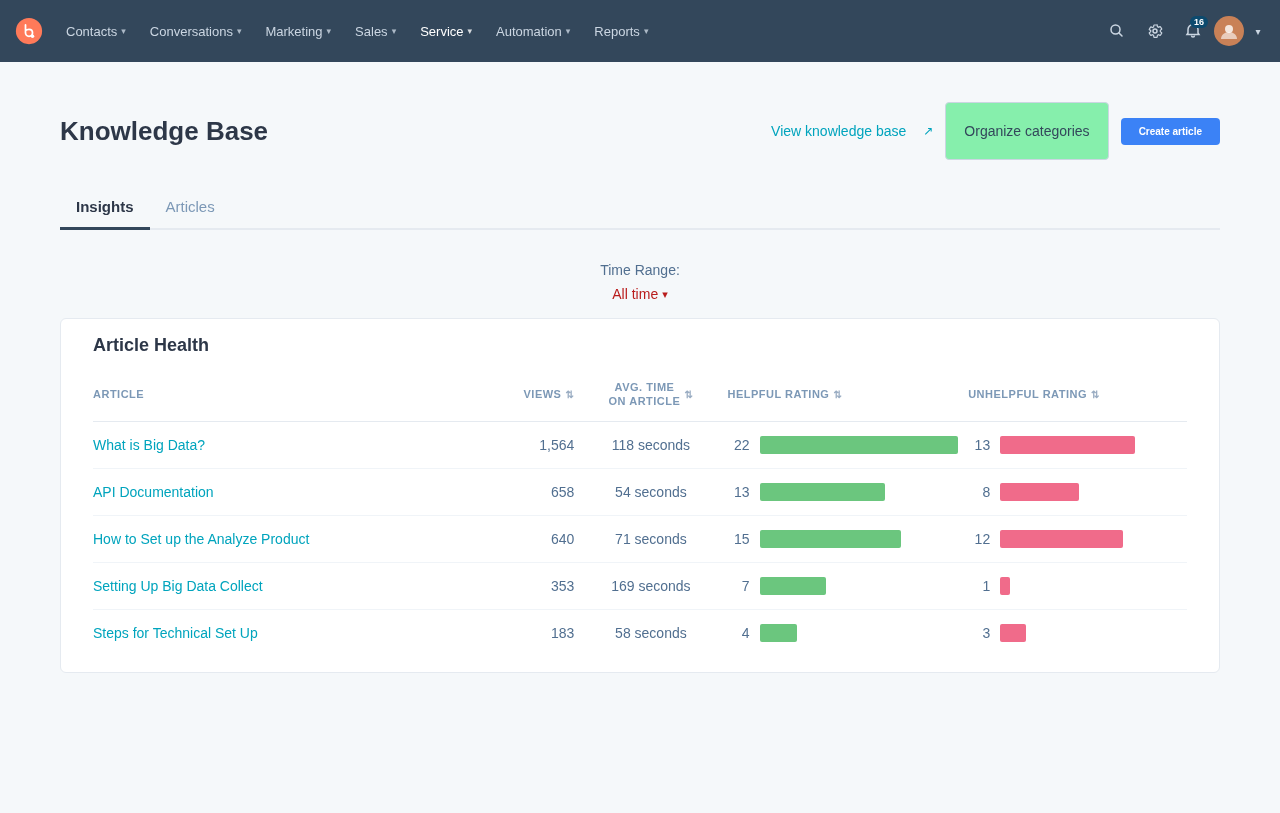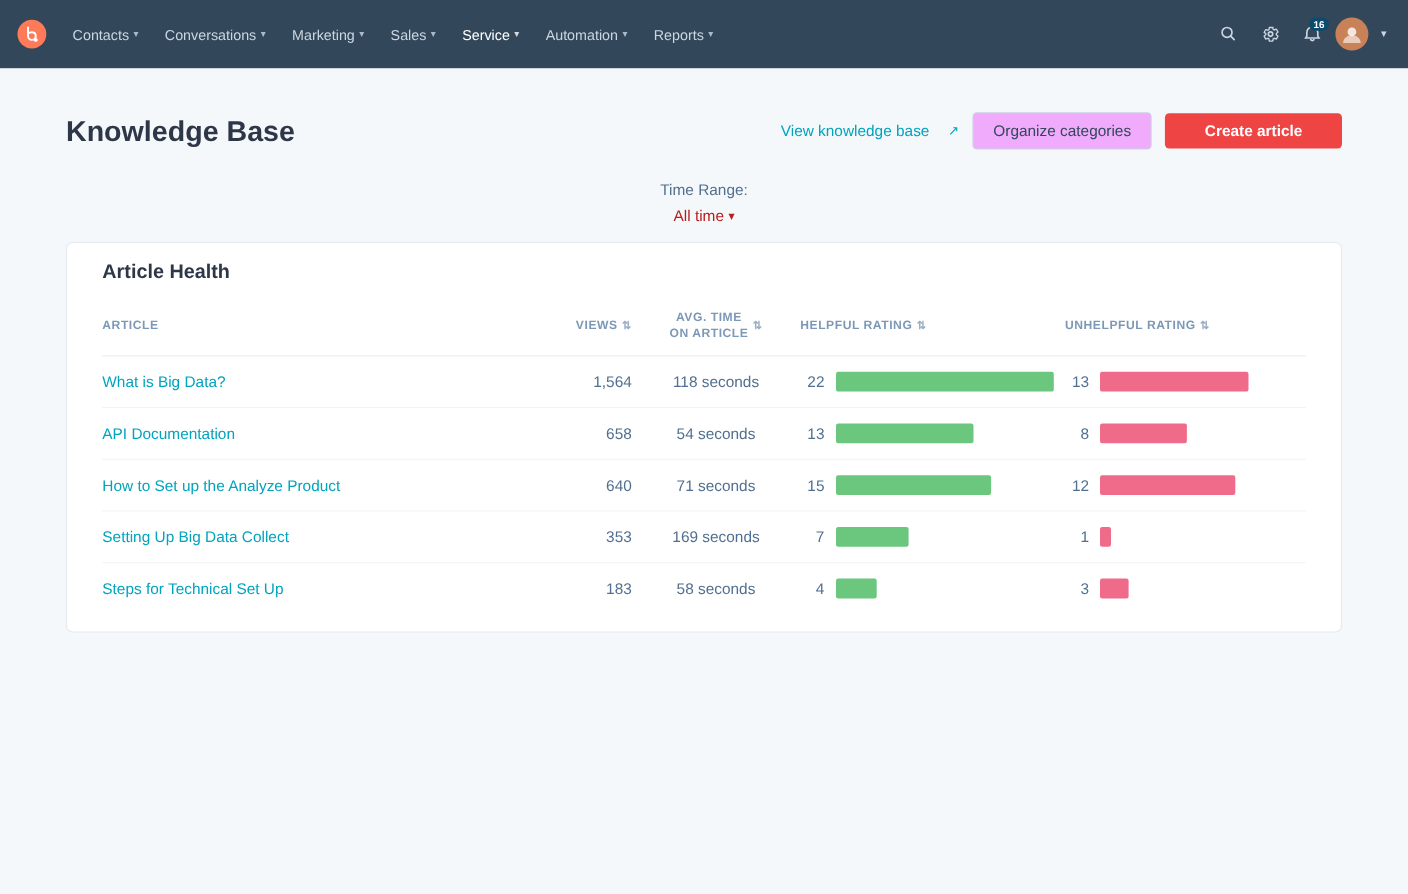--- a/index.html
+++ b/index.html
@@ -100,37 +100,37 @@
       font-size: 14px;
       text-decoration: none;
       display: flex;
       align-items: center;
       gap: 17px;
       cursor: pointer;
     }
     .ext-icon { font-size: 12px; }
 
     .btn-secondary {
-      background: #f0abfc;
+      background: #86efac;
       border: 1px solid #cbd6e2;
       color: #33475b;
+      padding: 20px 18px;
+      border-radius: 4px;
+      font-size: 14px;
+      cursor: pointer;
+      font-weight: 500;
+    }
+
+    .btn-primary {
+      background: #3b82f6;
+      border: none;
+      color: #fff;
       padding: 8px 18px;
       border-radius: 4px;
-      font-size: 14px;
-      cursor: pointer;
-      font-weight: 500;
-    }
-
-    .btn-primary {
-      background: #ef4444;
-      border: none;
-      color: #fff;
-      padding: 8px 36px;
-      border-radius: 4px;
-      font-size: 14px;
+      font-size: 10px;
       cursor: pointer;
       font-weight: 600;
     }
 
     
     .tabs {
       display: flex;
       border-bottom: 2px solid #e5eaf0;
       margin-bottom: 32px;
       gap: 0;
@@ -335,20 +335,28 @@
     <div class="page-header-actions">
       <a class="view-kb-link">
         <span>View knowledge base</span>
         <span class="ext-icon">↗</span>
       </a>
       <button class="btn-secondary">Organize categories</button>
       <button class="btn-primary">Create article</button>
     </div>
   </div>
 
+  <div class="tabs">
+    <div class="tab active">
+      <span>Insights</span>
+    </div>
+    <div class="tab">
+      <span>Articles</span>
+    </div>
+  </div>
 
   <div class="time-range-row">
     <span class="time-range-label">Time Range:</span>
     <div class="time-range-select">
       <span>All time</span>
       <span style="font-size:11px;">▾</span>
     </div>
   </div>
 
   <div class="card">

